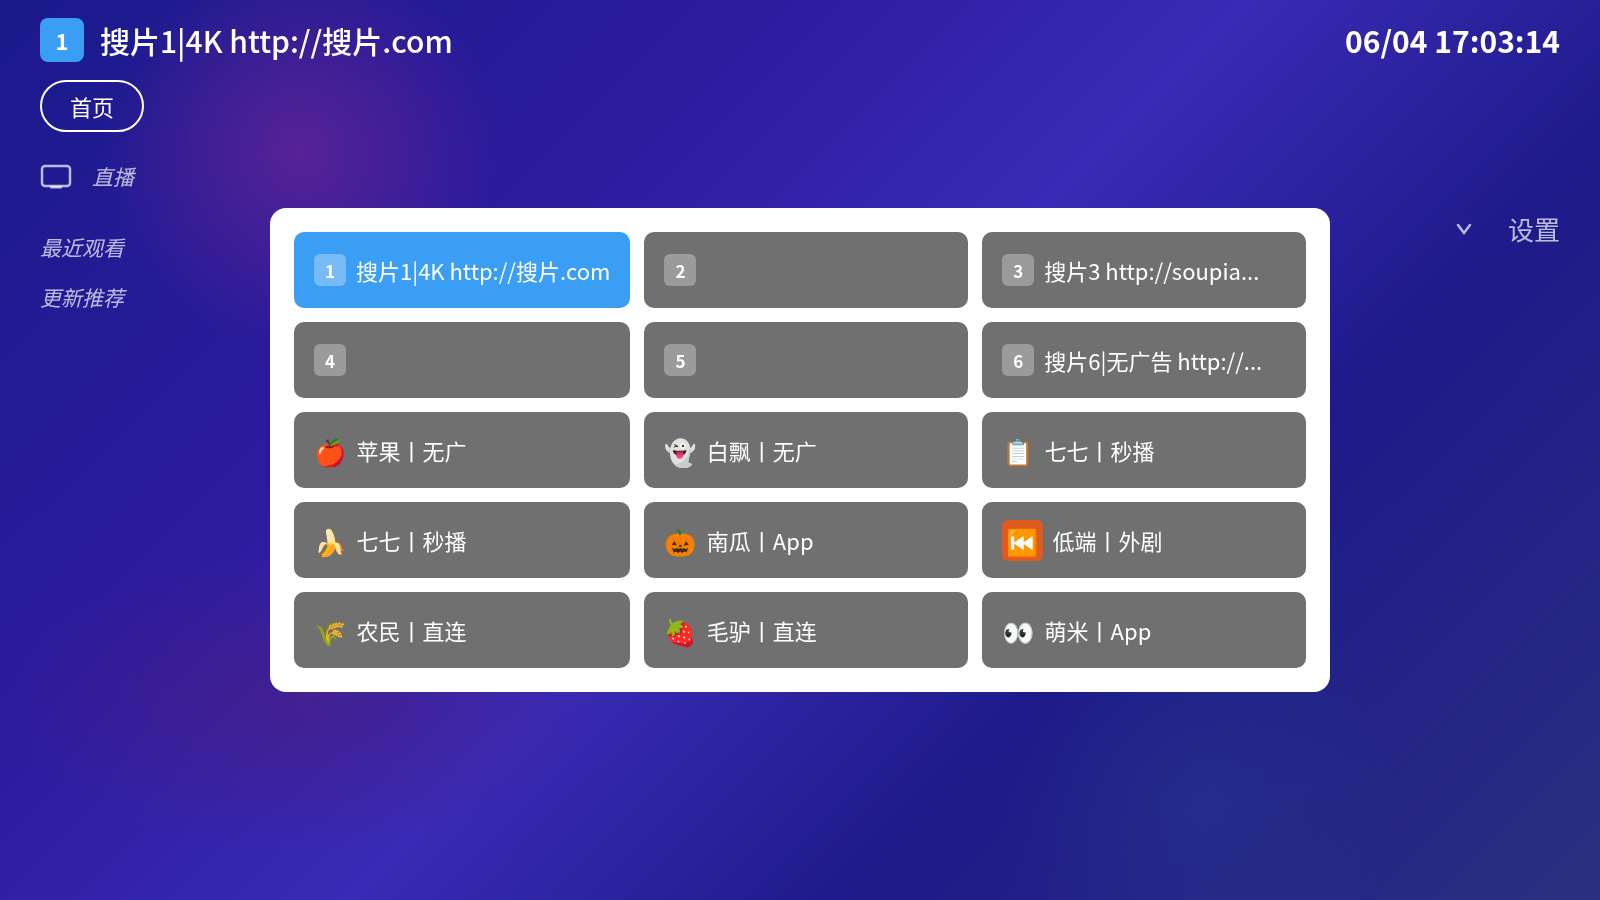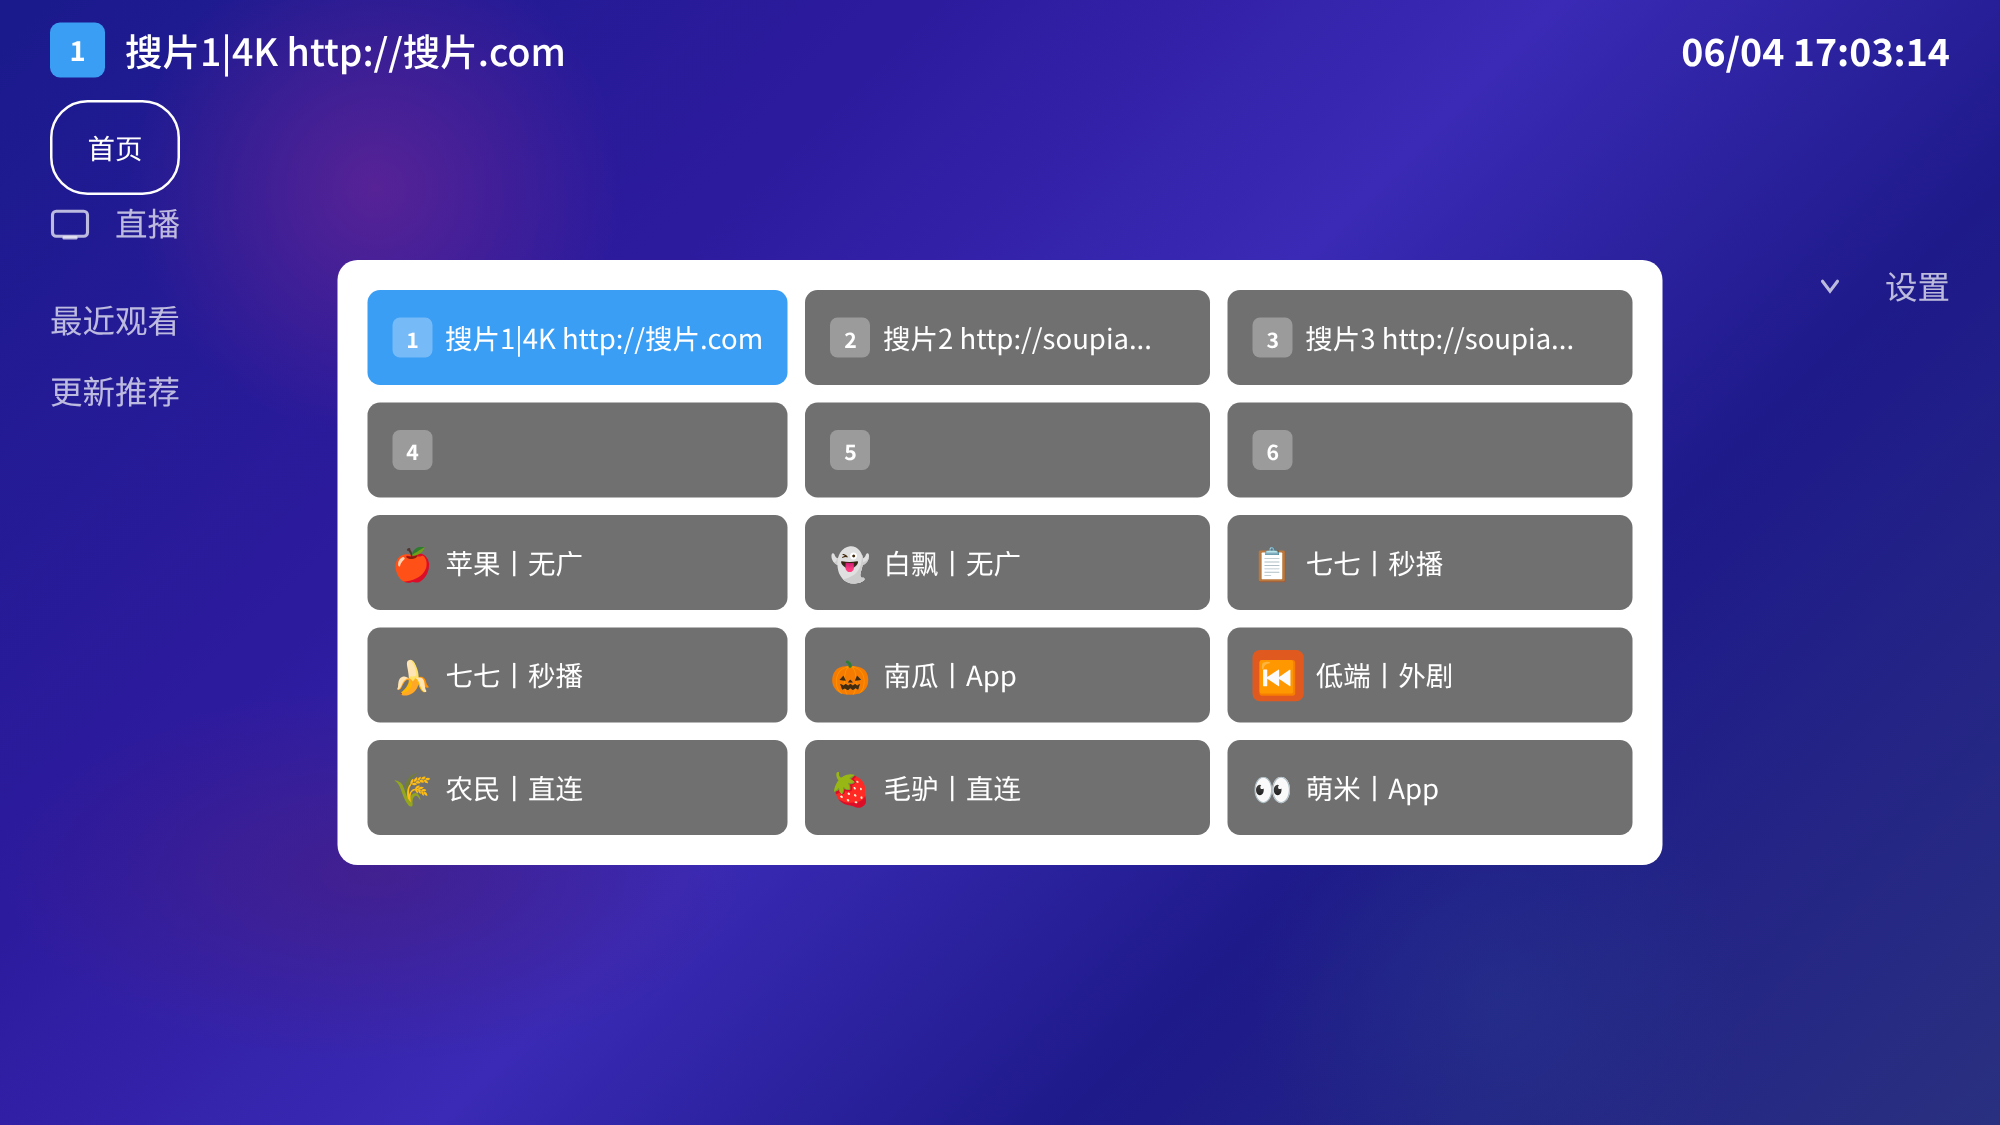--- a/index.html
+++ b/index.html
@@ -79,21 +79,21 @@
       font-weight: 700;
     }
 
     
     .home-button {
       position: absolute;
       top: 80px;
       left: 40px;
       border: 2px solid white;
       border-radius: 30px;
-      padding: 20px 28px;
+      padding: 8px 28px;
       font-size: 22px;
       color: white;
       background: transparent;
       cursor: pointer;
     }
 
     
     .bg-content {
       position: absolute;
       top: 160px;
@@ -101,22 +101,23 @@
       right: 0;
       padding: 0 40px;
     }
     .bg-row {
       display: flex;
       align-items: center;
       gap: 20px;
       margin-bottom: 20px;
     }
     .bg-label {
-      font-size: 26px;
+      font-size: 21px;
       color: rgba(255,255,255,0.7);
+      font-style: italic;
     }
 
     
     .settings-area {
       position: absolute;
       top: 210px;
       right: 40px;
       display: flex;
       align-items: center;
       gap: 26px;
@@ -232,35 +233,35 @@
 
 <div class="modal-overlay">
   <div class="modal">
 
     <button class="source-btn active">
       <span class="num-badge">1</span>
       <span class="label">搜片1|4K http://搜片.com</span>
     </button>
     <button class="source-btn inactive">
       <span class="num-badge">2</span>
-      <span class="label">搜片2 http://soupia...</span>
     </button>
     <button class="source-btn inactive">
       <span class="num-badge">3</span>
       <span class="label">搜片3 http://soupia...</span>
     </button>
 
     <button class="source-btn inactive">
       <span class="num-badge">4</span>
     </button>
     <button class="source-btn inactive">
       <span class="num-badge">5</span>
     </button>
     <button class="source-btn inactive">
       <span class="num-badge">6</span>
+      <span class="label">搜片6|无广告 http://...</span>
     </button>
 
     <button class="source-btn inactive">
       <span class="emoji">🍎</span>
       <span class="label">苹果丨无广</span>
     </button>
     <button class="source-btn inactive">
       <span class="emoji">👻</span>
       <span class="label">白飘丨无广</span>
     </button>

